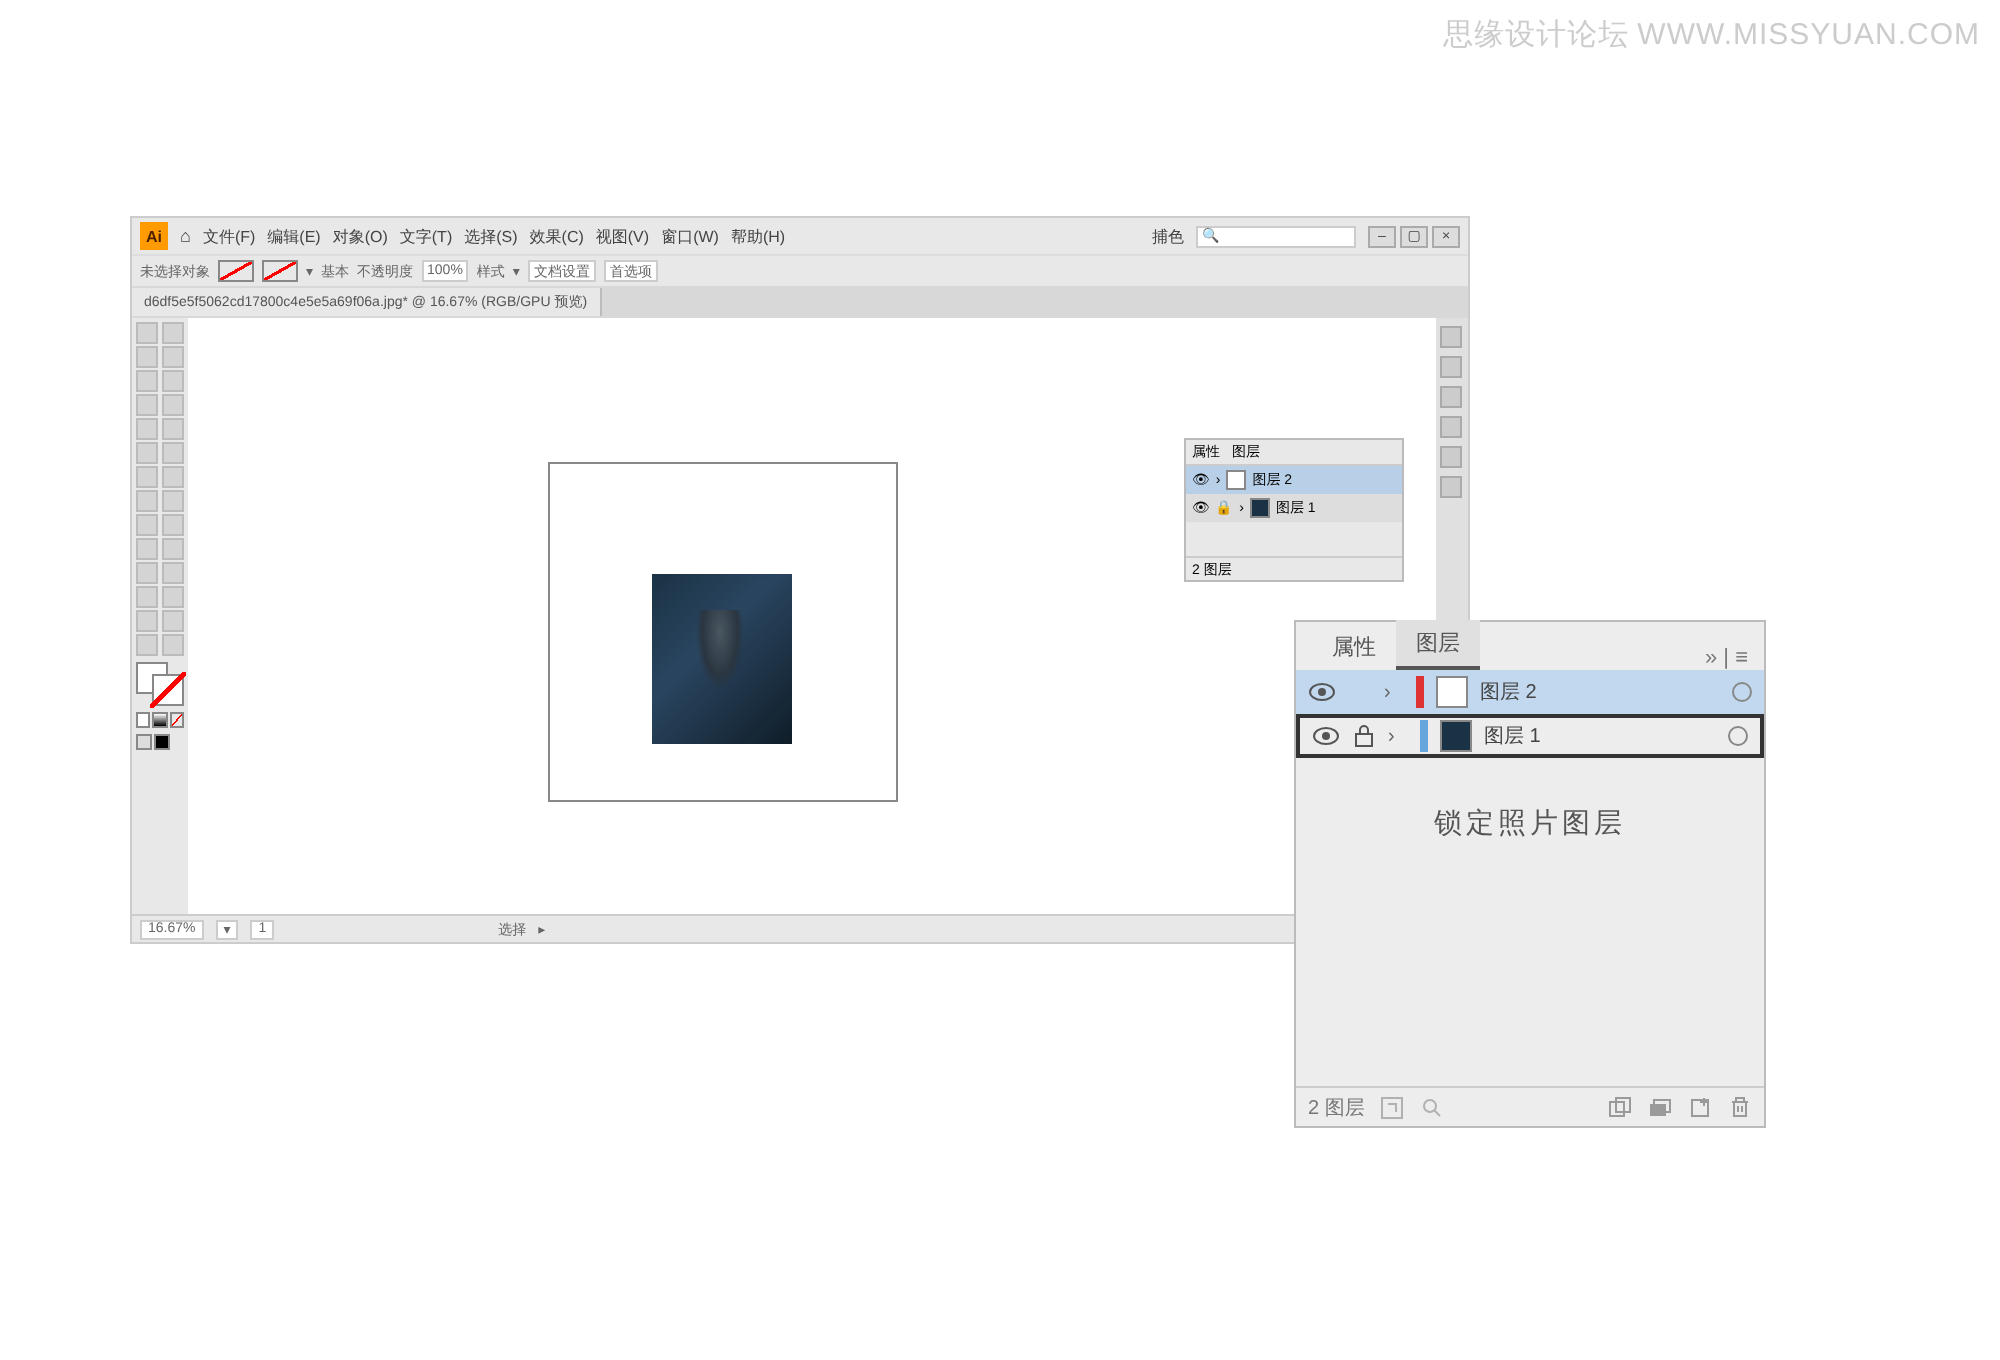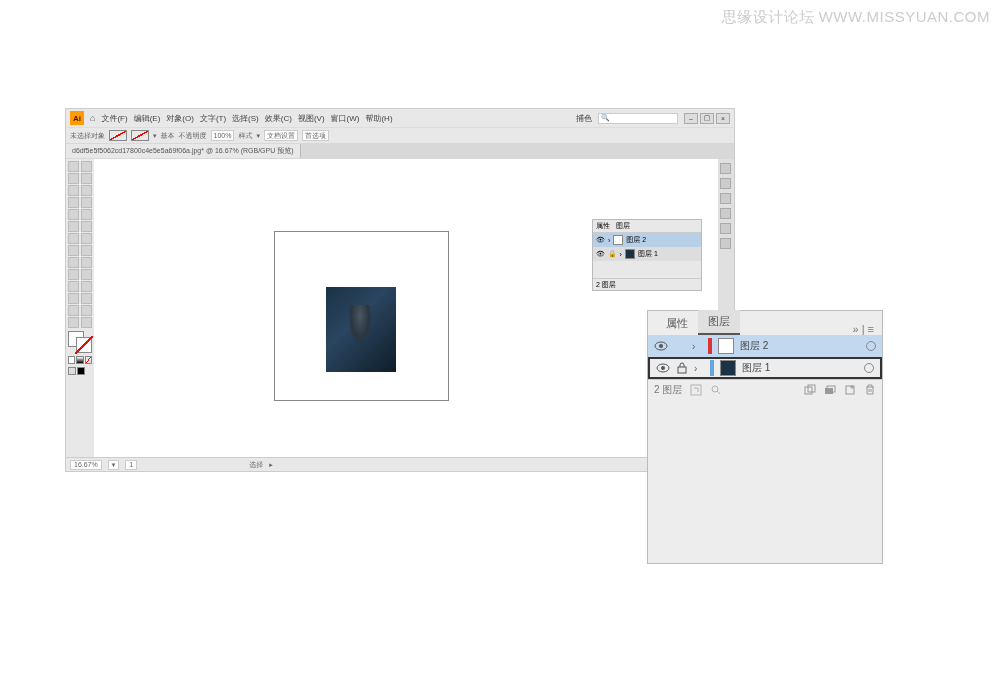--- a/index.html
+++ b/index.html
@@ -232,20 +232,21 @@
           <path d="M4 5 V3 a2 2 0 0 1 4 0 V5" fill="none" stroke="#555"></path>
         </svg>
     </div>
     <div class="chev">›</div>
     <div class="color-tag" style="background:#67a6dd"></div>
     <div class="lthumb dark"></div>
     <span>图层 1</span>
     <div style="flex:1"></div>
     <div class="target"></div>
   </div>
+  <div class="instruction">锁定照片图层</div>
   <div class="panel-footer">
     <span>2 图层</span>
     <svg class="ficon" viewBox="0 0 12 12">
         <rect x="1" y="1" width="10" height="10" fill="none" stroke="#999"></rect>
         <path d="M4 4 L8 4 L8 8" fill="none" stroke="#999"></path>
       </svg>
     <svg class="ficon" viewBox="0 0 12 12">
         <circle cx="5" cy="5" r="3" fill="none" stroke="#999"></circle>
         <line x1="7" y1="7" x2="10" y2="10" stroke="#999"></line>
       </svg>

